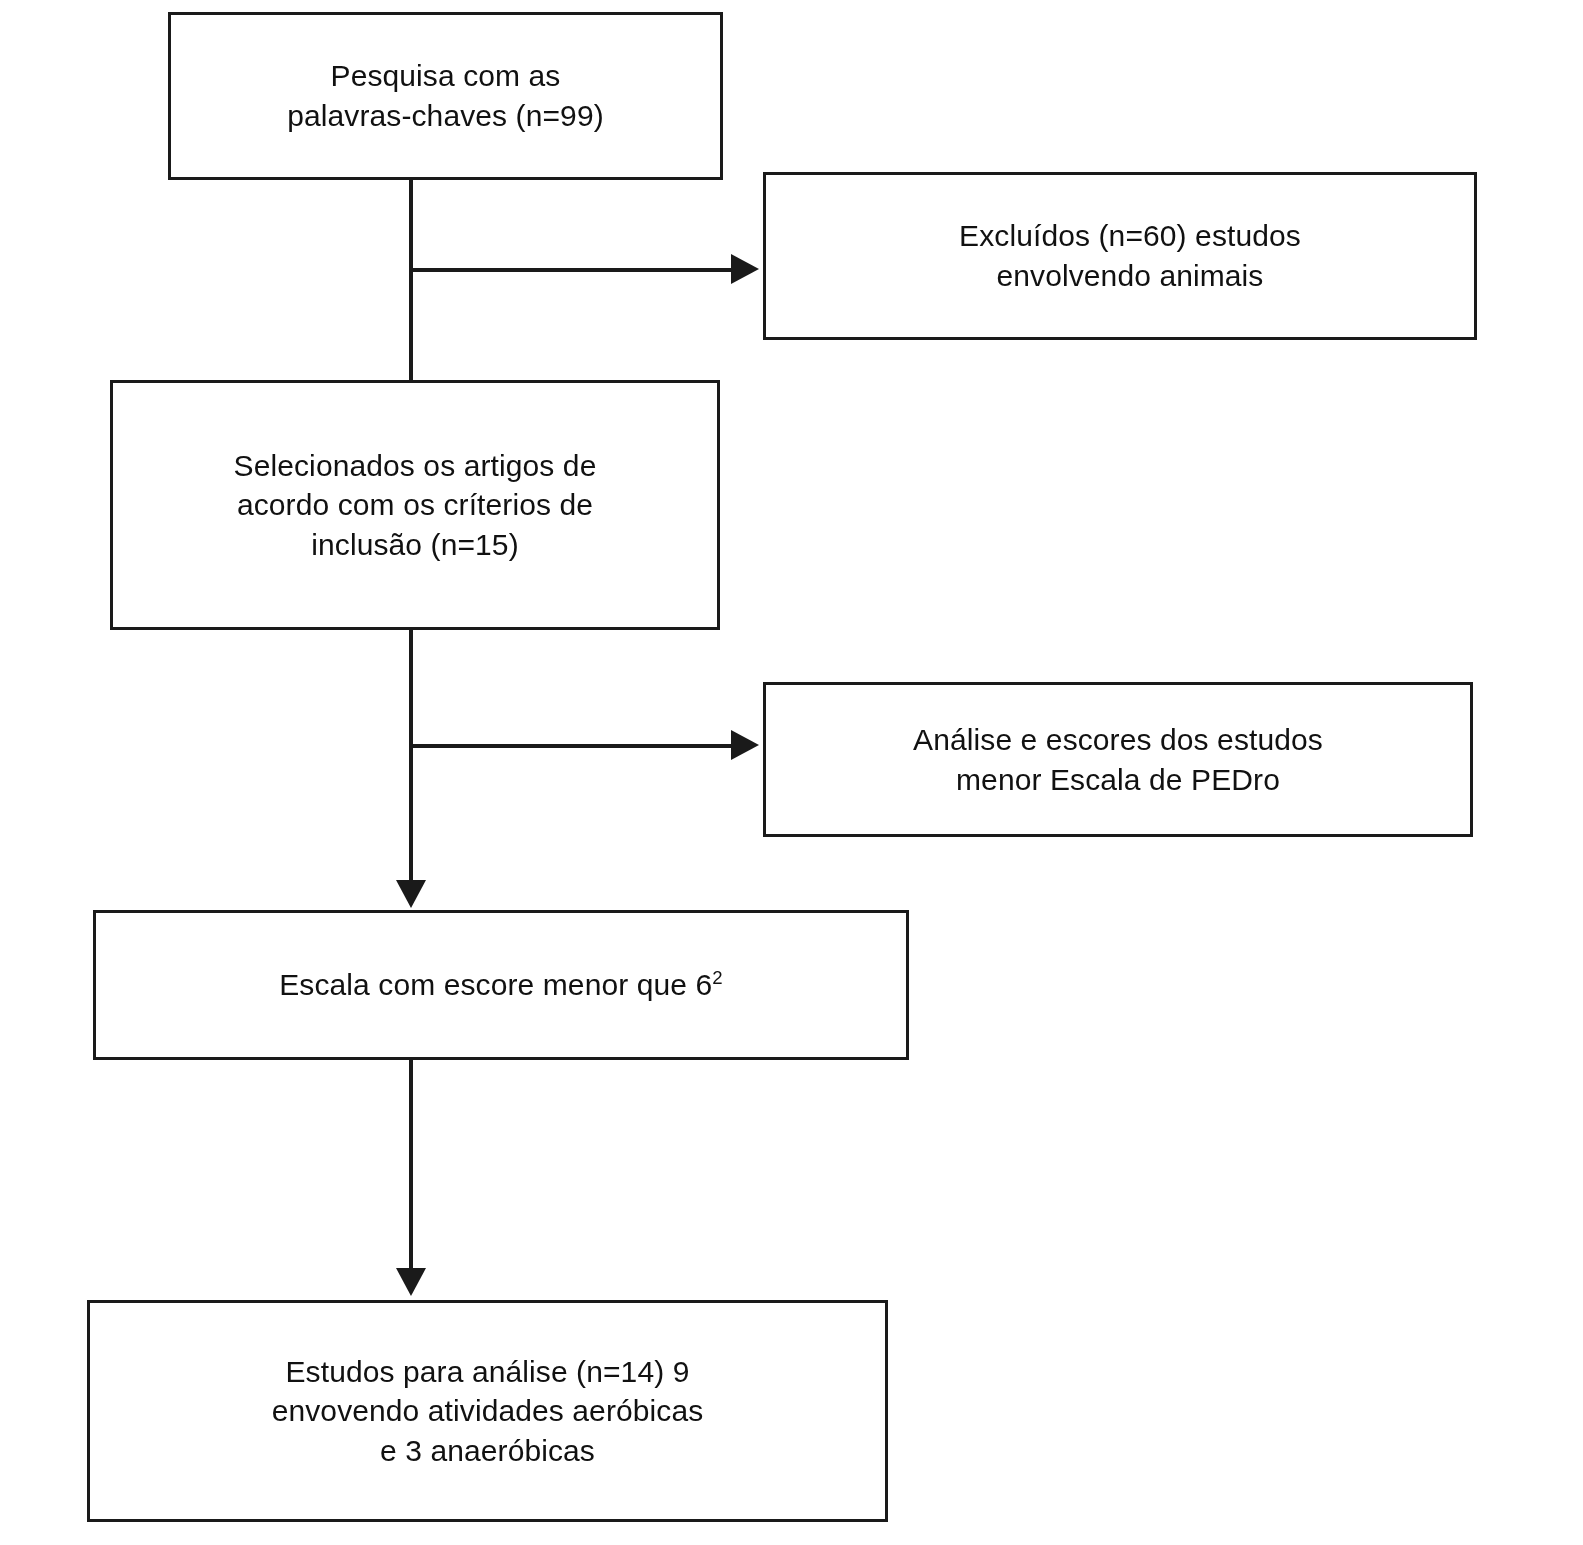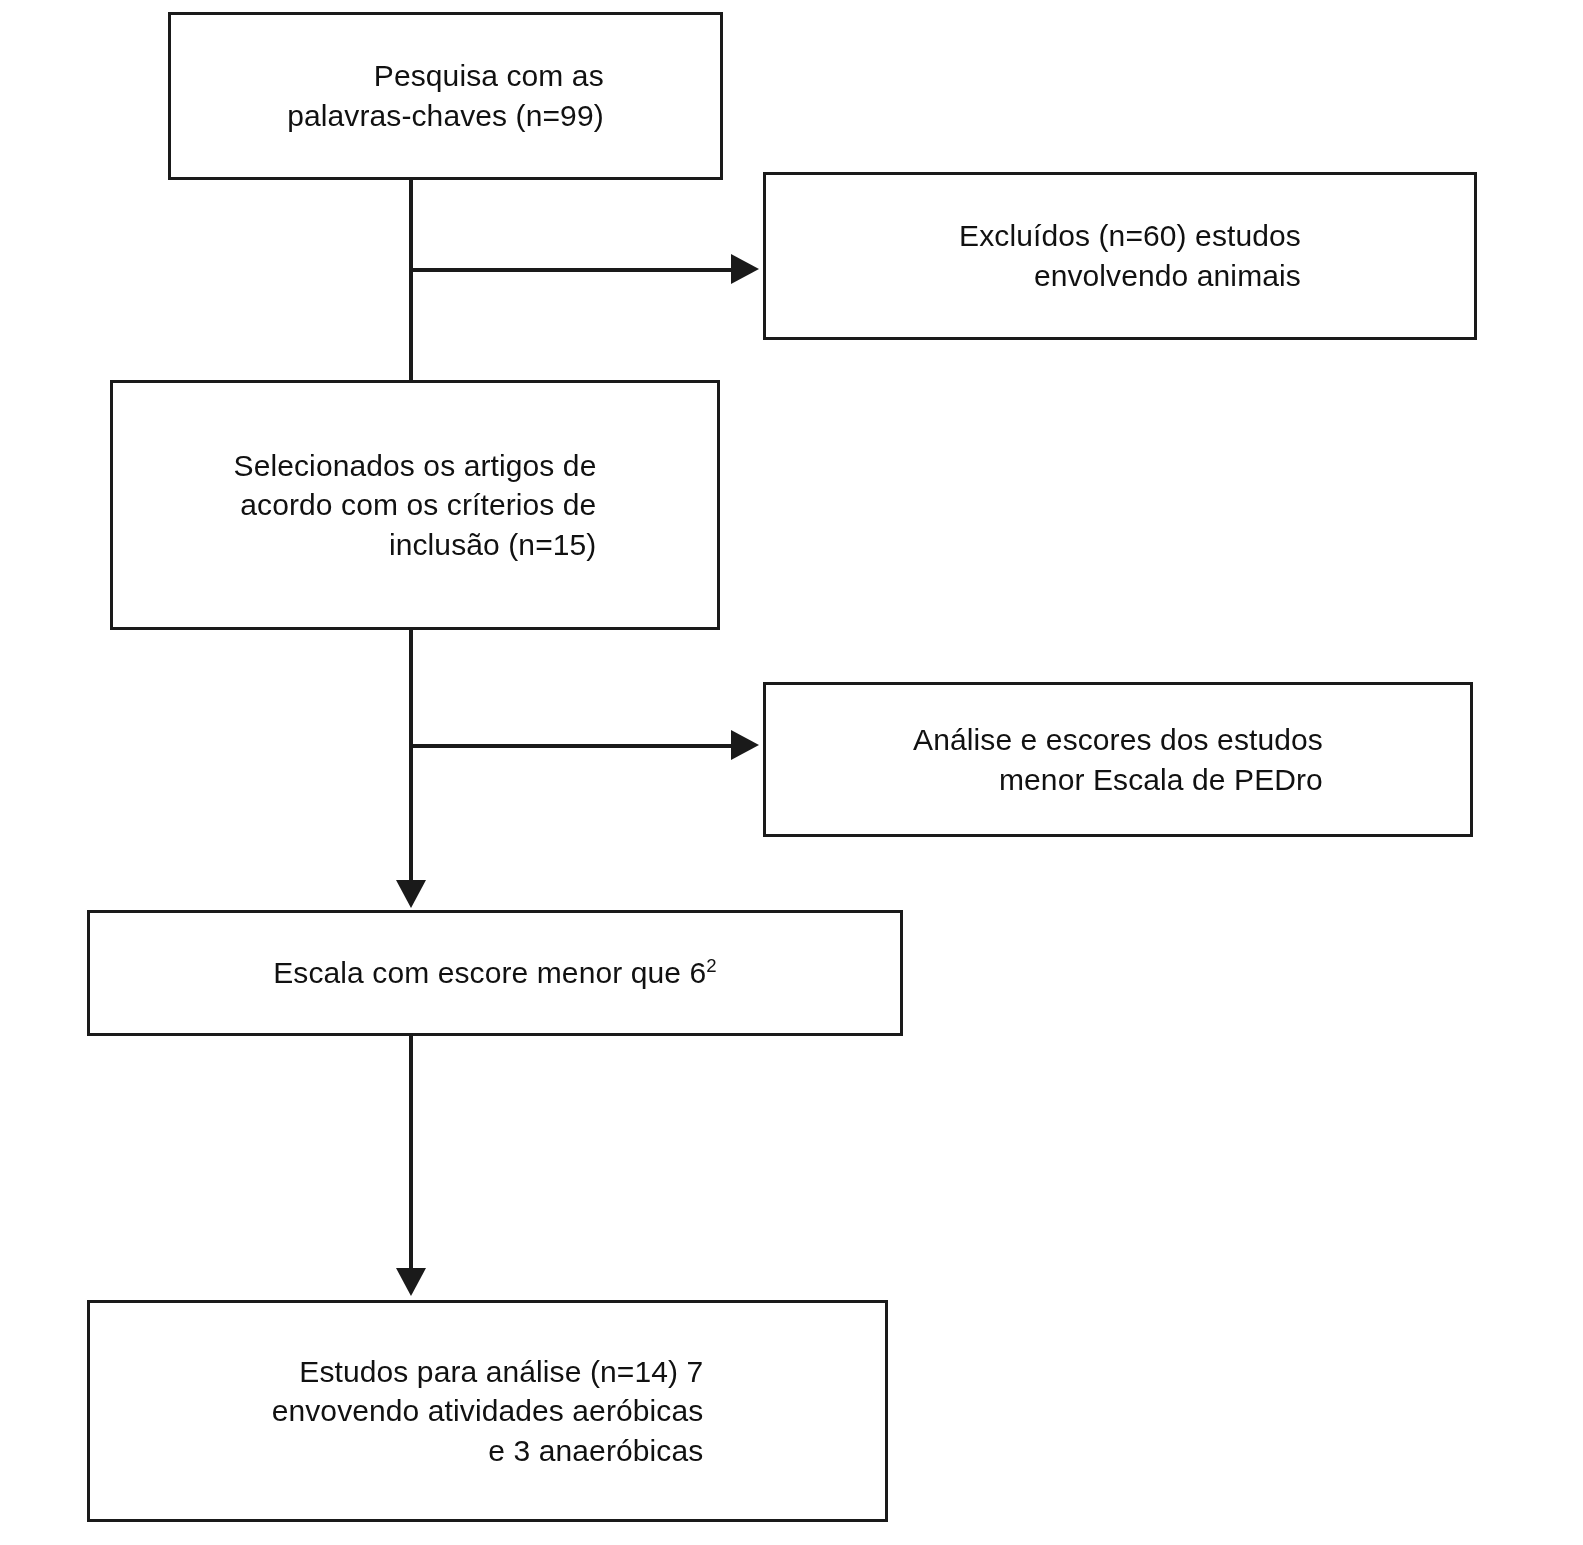--- a/index.html
+++ b/index.html
@@ -17,21 +17,21 @@
     overflow: hidden;
   }
   .node {
     position: absolute;
     box-sizing: border-box;
     border: 3px solid #1a1a1a;
     background: #ffffff;
     display: flex;
     align-items: center;
     justify-content: center;
-    text-align: right;
+    text-align: center;
   }
   .node-text {
     font-size: 30px;
     line-height: 1.32;
     color: #111111;
     letter-spacing: 0.1px;
     white-space: pre-line;
     padding: 0 14px;
   }
   .node-text sup {
@@ -95,21 +95,21 @@
   </div>
 
   <div class="node" style="left:110px; top:380px; width:610px; height:250px;">
     <div class="node-text"><span>Selecionados os artigos de</span><br><span>acordo com os críterios de</span><br><span>inclusão (n=15)</span></div>
   </div>
 
   <div class="node" style="left:763px; top:682px; width:710px; height:155px;">
     <div class="node-text"><span>Análise e escores dos estudos</span><br><span>menor Escala de PEDro</span></div>
   </div>
 
-  <div class="node" style="left:87px; top:910px; width:816px; height:126px;">
+  <div class="node" style="left:93px; top:910px; width:816px; height:150px;">
     <div class="node-text"><span>Escala com escore menor que 6</span><sup>2</sup></div>
   </div>
 
   <div class="node" style="left:87px; top:1300px; width:801px; height:222px;">
-    <div class="node-text"><span>Estudos para análise (n=14) 7</span><br><span>envovendo atividades aeróbicas</span><br><span>e 3 anaeróbicas</span></div>
+    <div class="node-text"><span>Estudos para análise (n=14) 9</span><br><span>envovendo atividades aeróbicas</span><br><span>e 3 anaeróbicas</span></div>
   </div>
 
 </div>
 
 </body></html>

